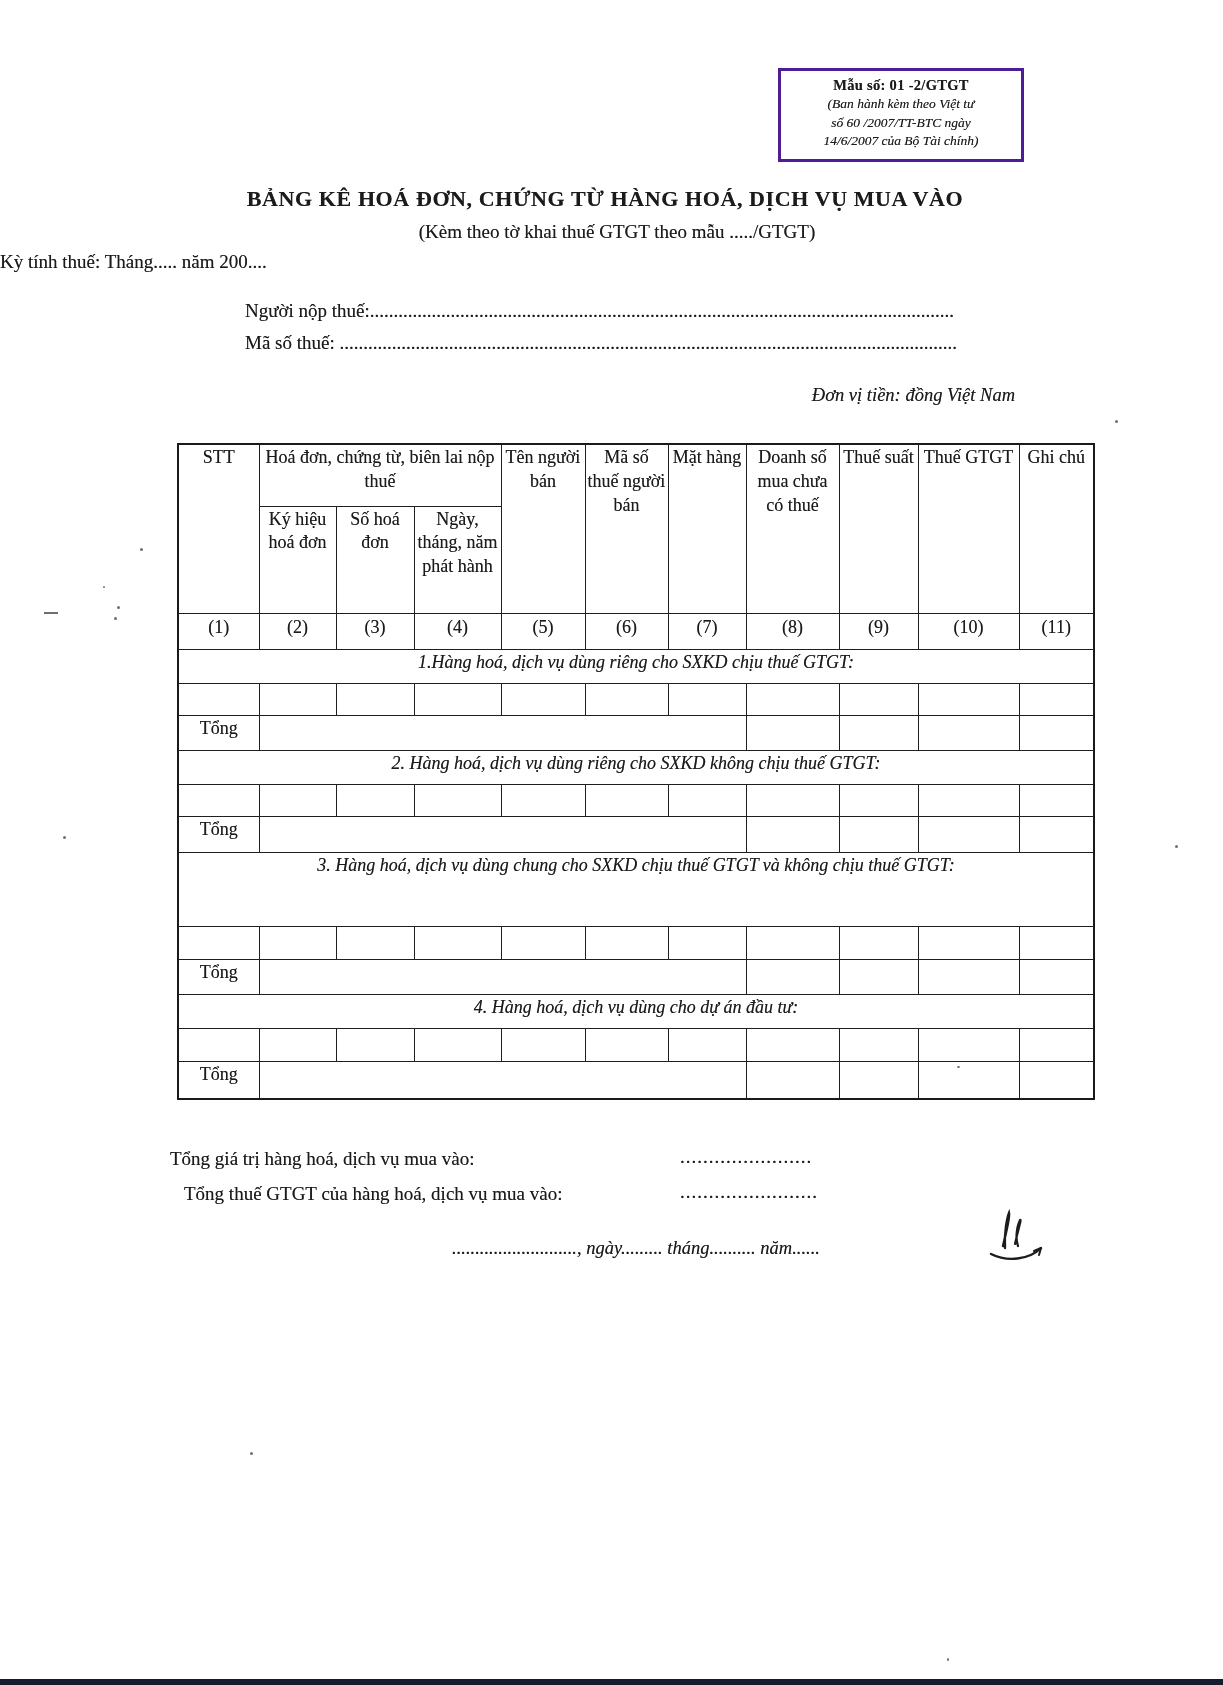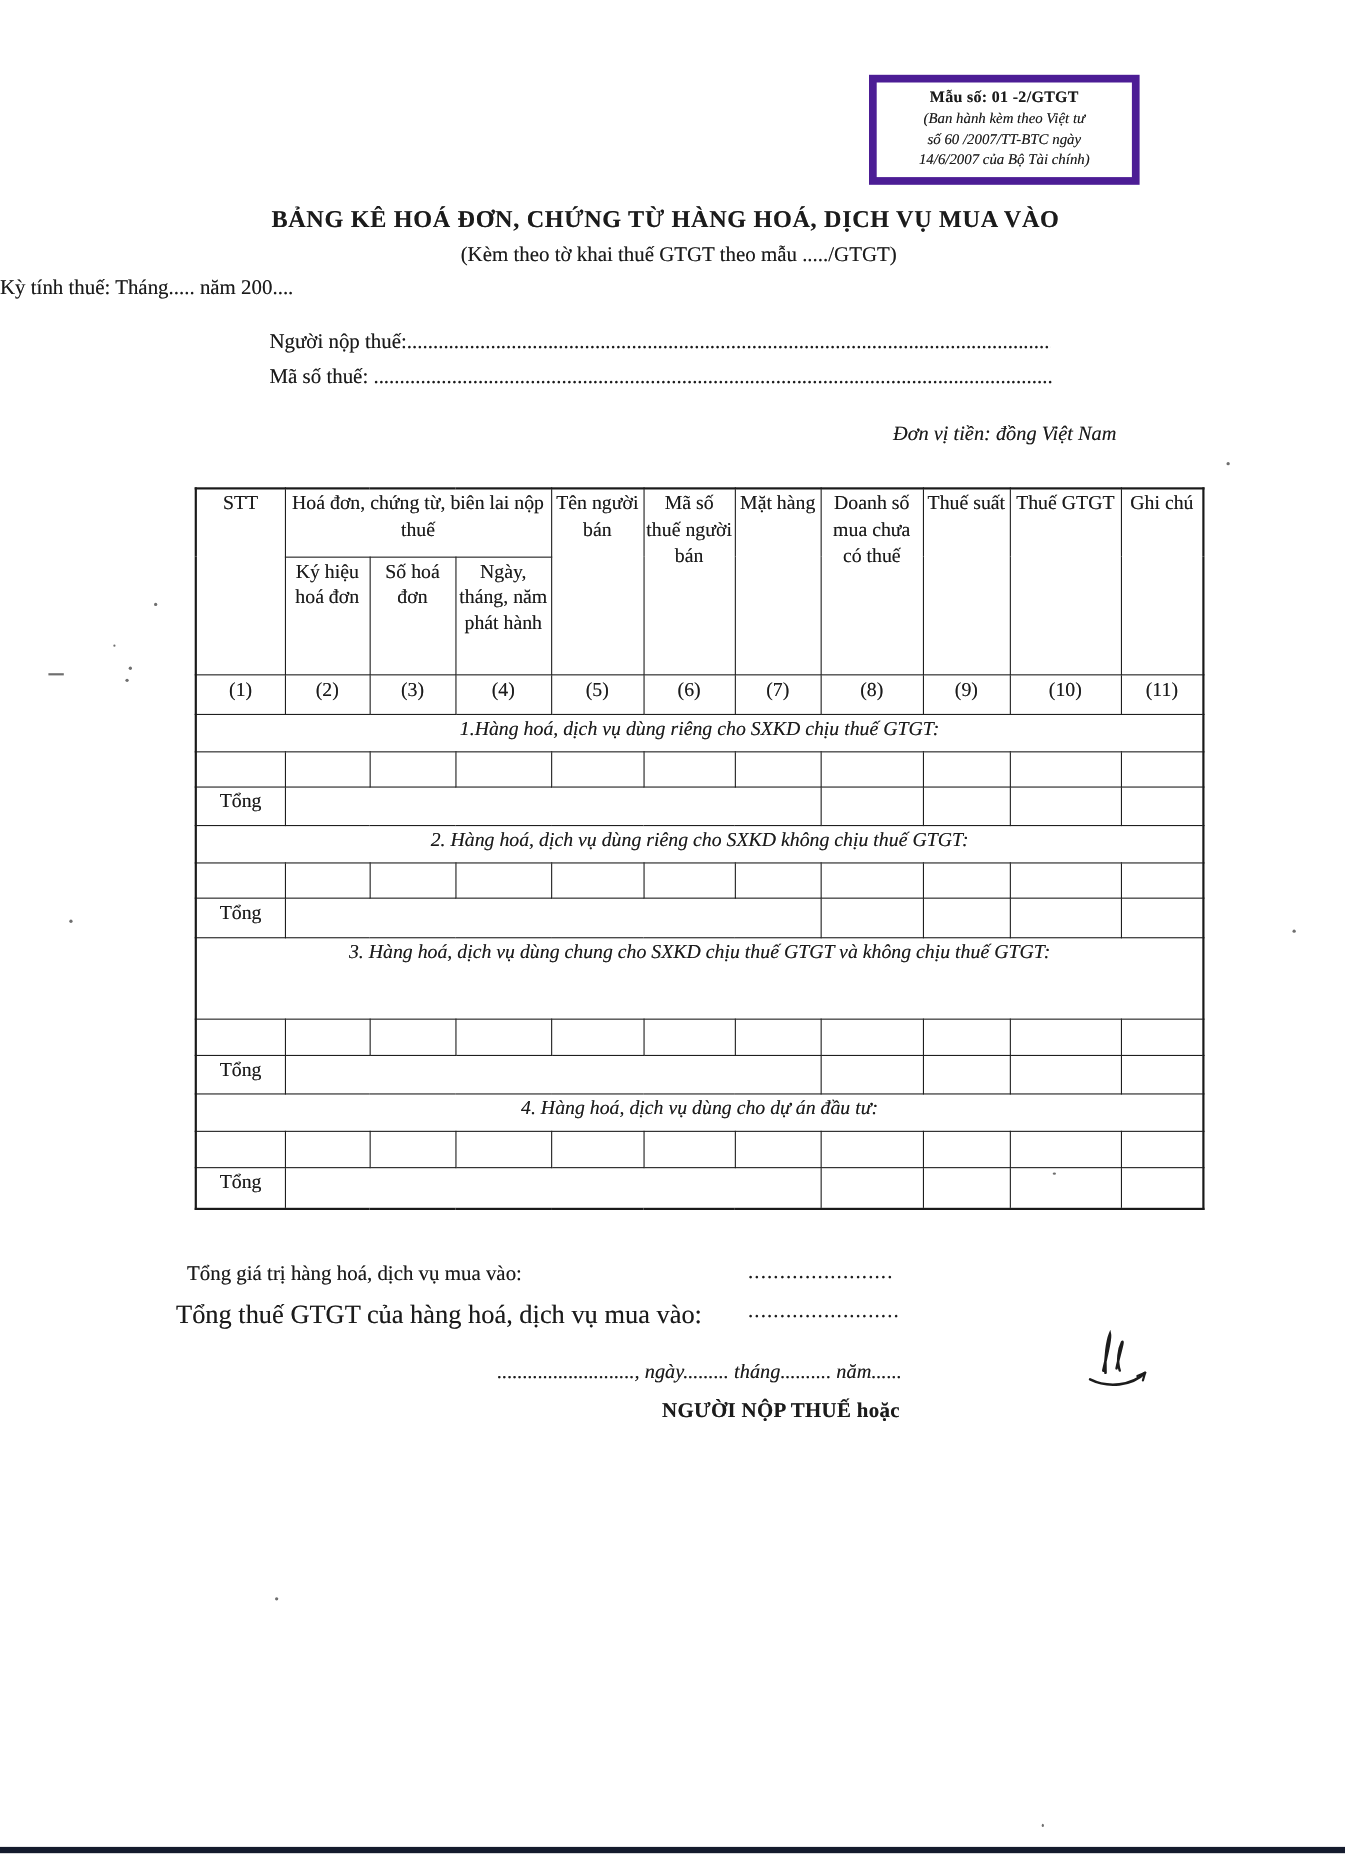--- a/index.html
+++ b/index.html
@@ -11,22 +11,22 @@
     background:#ffffff;
     font-family:"Liberation Serif","DejaVu Serif",serif;
     color:#1b1b1b;
     overflow:hidden;
   }
   .ink { text-shadow:0 0 0.5px rgba(20,20,20,0.55); }
 
   
   .form-box {
     position:absolute; left:778px; top:68px; width:246px; min-height:94px;
-    border:7px solid #4c1d95; padding:4px 6px 6px 6px;
-    text-align:center; line-height:1.38;margin-left:12px;
+    border:3px solid #4c1d95; padding:4px 6px 6px 6px;
+    text-align:center; line-height:1.38;
   }
   .form-box .l1 { font-size:14.5px; font-weight:600; letter-spacing:0.3px; }
   .form-box .li { font-size:13.5px; font-style:italic; }
 
   
   .title-main {
     position:absolute; left:0; top:186px; width:1210px; text-align:center;
     font-size:22px; font-weight:700; letter-spacing:0.6px;
   }
   .title-sub1 { position:absolute; left:0; top:221px; width:1210px; text-align:center; font-size:19px;margin-left:12px; }
@@ -52,21 +52,21 @@
   table.main { border:2.2px solid #1a1a1a; }
   th.group { font-weight:700; line-height:1.25;margin-left:25px; }
   th.stt { vertical-align:middle; }
   tr.numbers td { padding:2px 0 3px 0; }
   td.section-title { text-align:left; font-style:italic; font-size:18.5px; padding:3px 6px 3px 6px; }
   td.total-label { text-align:left; padding:3px 4px 3px 6px; }
   td.blank { height:32px; }
 
   
   .sum-line1 { position:absolute; left:170px; top:1148px; font-size:19px; }
-  .sum-line2 { position:absolute; left:160px; top:1183px; font-size:24px; }
+  .sum-line2 { position:absolute; left:184px; top:1183px; font-size:19px; }
   .sum-dots1 { position:absolute; left:680px; top:1146px; font-size:19px; letter-spacing:1px; }
   .sum-dots2 { position:absolute; left:680px; top:1181px; font-size:19px; letter-spacing:1px; }
 
   
   .date-line { position:absolute; left:452px; top:1238px; font-size:18.5px; font-style:italic; }
   .sig-1 { position:absolute; left:380px; top:1272px; width:660px; text-align:center; font-size:19px; font-weight:700; letter-spacing:0.3px; }
   .sig-2 { position:absolute; left:380px; top:1305px; width:660px; text-align:center; font-size:19px; font-weight:700; letter-spacing:0.3px; }
   .sig-3 { position:absolute; left:380px; top:1338px; width:660px; text-align:center; font-size:18.5px; }
 
   .hand-mark { position:absolute; left:985px; top:1208px; }
@@ -248,21 +248,20 @@
   <div class="sum-line2 ink">Tổng thuế GTGT của hàng hoá, dịch vụ mua vào:</div>
   <div class="sum-dots2 ink">........................</div>
 
   <div class="date-line ink">..........................., ngày......... tháng.......... năm......</div>
   <svg class="hand-mark" width="64" height="60" viewBox="0 0 64 60">
     <path d="M18 38 C 21 24, 25 10, 24 5 C 22 10, 19 26, 20 40" fill="none" stroke="#1c1c1c" stroke-width="2.4" stroke-linecap="round"></path>
     <path d="M30 36 C 33 22, 37 10, 35 12 C 32 18, 30 30, 33 38" fill="none" stroke="#1c1c1c" stroke-width="2.2" stroke-linecap="round"></path>
     <path d="M6 46 C 22 54, 44 52, 56 40" fill="none" stroke="#1c1c1c" stroke-width="2.4" stroke-linecap="round"></path>
     <path d="M56 40 L 49 43 M56 40 L 54 47" fill="none" stroke="#1c1c1c" stroke-width="2" stroke-linecap="round"></path>
   </svg>
-  <div class="sig-1 ink">NGƯỜI NỘP THUẾ hoặc</div>
 
   <div class="speck" style="left:44px; top:612px; width:14px; height:2px; border-radius:0;"></div>
   <div class="speck" style="left:117px; top:606px; width:3px; height:3px;"></div>
   <div class="speck" style="left:114px; top:617px; width:3px; height:3px;"></div>
   <div class="speck" style="left:140px; top:548px; width:3px; height:3px;"></div>
   <div class="speck" style="left:103px; top:586px; width:2px; height:2px;"></div>
   <div class="speck" style="left:1115px; top:420px; width:3px; height:3px;"></div>
   <div class="speck" style="left:1175px; top:845px; width:3px; height:3px;"></div>
   <div class="speck" style="left:63px; top:836px; width:3px; height:3px;"></div>
   <div class="speck" style="left:250px; top:1452px; width:3px; height:3px;"></div>

